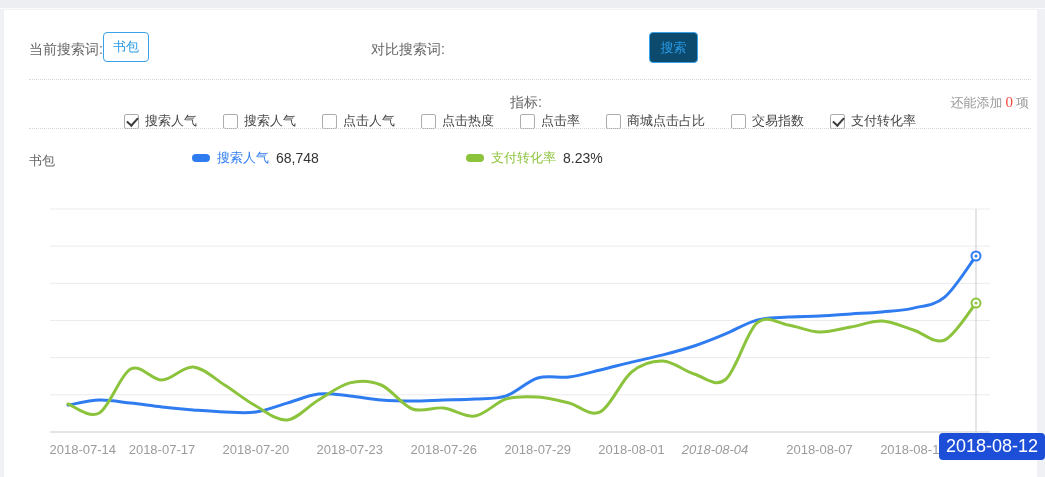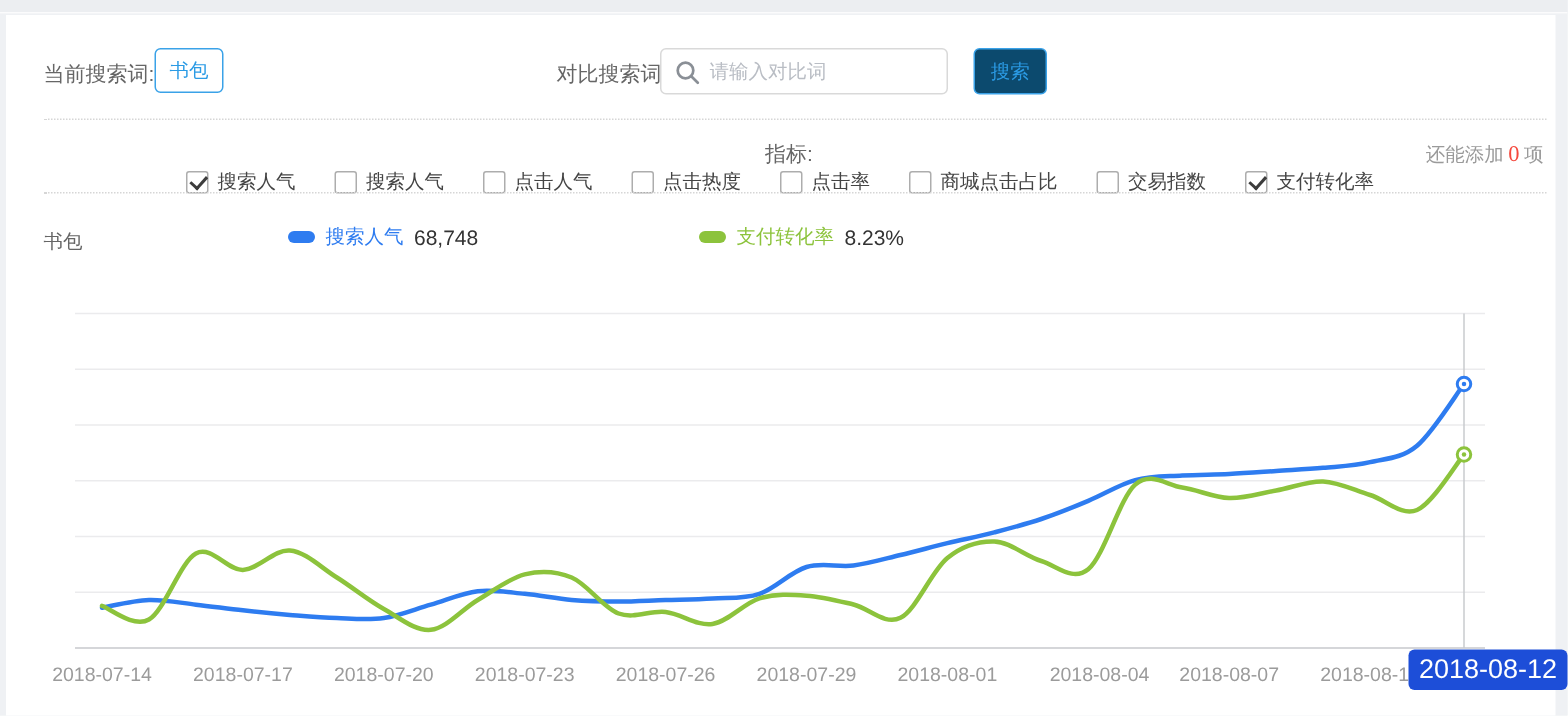--- a/index.html
+++ b/index.html
@@ -62,27 +62,20 @@
 <body>
 
 <div class="top-strip"></div>
 
 <div class="card">
 
   <div class="row1">
     <span class="lbl cur-label">当前搜索词:</span>
     <button class="term-btn">书包</button>
     <span class="lbl cmp-label">对比搜索词:</span>
-    <span class="cmp-input-wrap">
-      <svg width="17" height="17" viewBox="0 0 17 17">
-        <circle cx="7" cy="7" r="5.2" fill="none" stroke="#8a8f96" stroke-width="1.8"></circle>
-        <line x1="11" y1="11" x2="15.2" y2="15.2" stroke="#8a8f96" stroke-width="1.8" stroke-linecap="round"></line>
-      </svg>
-      <input class="cmp-input" type="text" placeholder="请输入对比词" style="">
-    </span>
     <button class="search-btn">搜索</button>
   </div>
 
   <div class="dotted-sep sep1"></div>
 
   <div class="row2">
     <span class="lbl">指标:</span>
     <span id="metric-items" style="display:flex;align-items:center;">
         <span class="metric-item">
           <span class="cb checked"></span>
@@ -148,27 +141,27 @@
         <line x1="46" y1="422" x2="986" y2="422" stroke="#c7c9cc" stroke-width="1"></line>
         <line x1="972" y1="199" x2="972" y2="422" stroke="#c9cbce" stroke-width="1"></line>
         <path d="M64,395.1171067738232C69.2,394.3,84.9,390.3,95.3,390.0C105.7,389.7,116.2,391.9,126.6,393.1C137.1,394.2,147.5,395.8,157.9,396.9C168.4,398.1,178.8,399.1,189.2,400.0C199.7,400.8,210.1,401.7,220.6,402.0C231.0,402.4,241.4,403.5,251.9,402.0C262.3,400.5,272.7,396.1,283.2,393.1C293.6,390.1,304.0,385.3,314.5,384.1C324.9,382.9,335.4,384.9,345.8,385.9C356.2,386.9,366.7,389.1,377.1,390.0C387.5,390.8,398.0,391.0,408.4,391.0C418.9,391.0,429.3,390.3,439.7,390.0C450.2,389.7,460.6,389.7,471.0,389.0C481.5,388.3,491.9,389.4,502.3,385.9C512.8,382.4,523.2,371.1,533.7,368.0C544.1,364.8,554.5,368.3,565.0,367.0C575.4,365.6,585.8,362.5,596.3,360.0C606.7,357.6,617.1,354.6,627.6,352.1C638.0,349.6,648.5,347.6,658.9,344.9C669.3,342.2,679.8,339.5,690.2,336.0C700.6,332.5,711.1,328.3,721.5,323.9C732.0,319.6,742.4,312.9,752.8,310.1C763.3,307.3,773.7,307.7,784.1,307.0C794.6,306.4,805.0,306.5,815.4,306.0C825.9,305.5,836.3,304.7,846.8,304.0C857.2,303.3,867.6,302.9,878.1,301.9C888.5,300.9,898.9,300.6,909.4,298.1C919.8,295.6,930.3,295.8,940.7,287.1C951.1,278.4,966.8,252.8,972.0,246.0" fill="none" stroke="#2e7cf0" stroke-width="3" stroke-linecap="round"></path>
         <circle cx="972" cy="245.98617680826635" r="4.5" fill="#fff" stroke="#2e7cf0" stroke-width="2"></circle>
         <circle cx="972" cy="245.98617680826635" r="1.5" fill="#2e7cf0"></circle>
         <path d="M64,393.94869992972593C69.2,395.5,84.9,408.9,95.3,403.0C105.7,397.2,116.2,364.5,126.6,359.0C137.1,353.5,147.5,370.3,157.9,370.0C168.4,369.6,178.8,356.1,189.2,357.0C199.7,357.8,210.1,368.5,220.6,375.0C231.0,381.5,241.4,390.2,251.9,396.0C262.3,401.8,272.7,410.9,283.2,409.9C293.6,408.9,304.0,396.2,314.5,390.0C324.9,383.9,335.4,375.5,345.8,372.9C356.2,370.4,366.7,370.7,377.1,375.0C387.5,379.3,398.0,395.1,408.4,399.0C418.9,402.8,429.3,396.8,439.7,398.0C450.2,399.2,460.6,407.5,471.0,406.0C481.5,404.5,491.9,392.1,502.3,388.9C512.8,385.8,523.2,386.4,533.7,387.1C544.1,387.7,554.5,390.5,565.0,393.0C575.4,395.5,585.8,407.1,596.3,401.9C606.7,396.8,617.1,370.5,627.6,362.0C638.0,353.5,648.5,350.7,658.9,351.0C669.3,351.3,679.8,360.9,690.2,364.0C700.6,367.1,711.1,378.0,721.5,369.5C732.0,361.0,742.4,322.2,752.8,313.1C763.3,304.0,773.7,313.5,784.1,315.0C794.6,316.5,805.0,321.7,815.4,322.0C825.9,322.4,836.3,318.8,846.8,317.0C857.2,315.2,867.6,310.6,878.1,311.0C888.5,311.5,898.9,316.8,909.4,320.0C919.8,323.1,930.3,334.5,940.7,330.0C951.1,325.5,966.8,299.2,972.0,293.0" fill="none" stroke="#8cc33c" stroke-width="3" stroke-linecap="round"></path>
         <circle cx="972" cy="293.02670414617006" r="4.5" fill="#fff" stroke="#8cc33c" stroke-width="2"></circle>
         <circle cx="972" cy="293.02670414617006" r="1.5" fill="#8cc33c"></circle>
       </svg>
     <div id="x-ticks">
-        <span class="tick" style="left: 16px;">2018-07-14</span>
+        <span class="tick" style="left: 16px; text-align: right;">2018-07-14</span>
         <span class="tick" style="left: 109.931px;">2018-07-17</span>
         <span class="tick" style="left: 203.862px;">2018-07-20</span>
         <span class="tick" style="left: 297.793px;">2018-07-23</span>
         <span class="tick" style="left: 391.724px;">2018-07-26</span>
         <span class="tick" style="left: 485.655px;">2018-07-29</span>
         <span class="tick" style="left: 579.586px;">2018-08-01</span>
-        <span class="tick" style="left: 681px;">2018-08-04</span>
+        <span class="tick" style="left: 663px; font-style: italic;">2018-08-04</span>
         <span class="tick" style="left: 767.448px;">2018-08-07</span>
         <span class="tick" style="left: 861.379px;">2018-08-10</span>
       </div>
     <div class="hl-badge">2018-08-12</div>
   </div>
 
 </div>
 
 </body></html>

